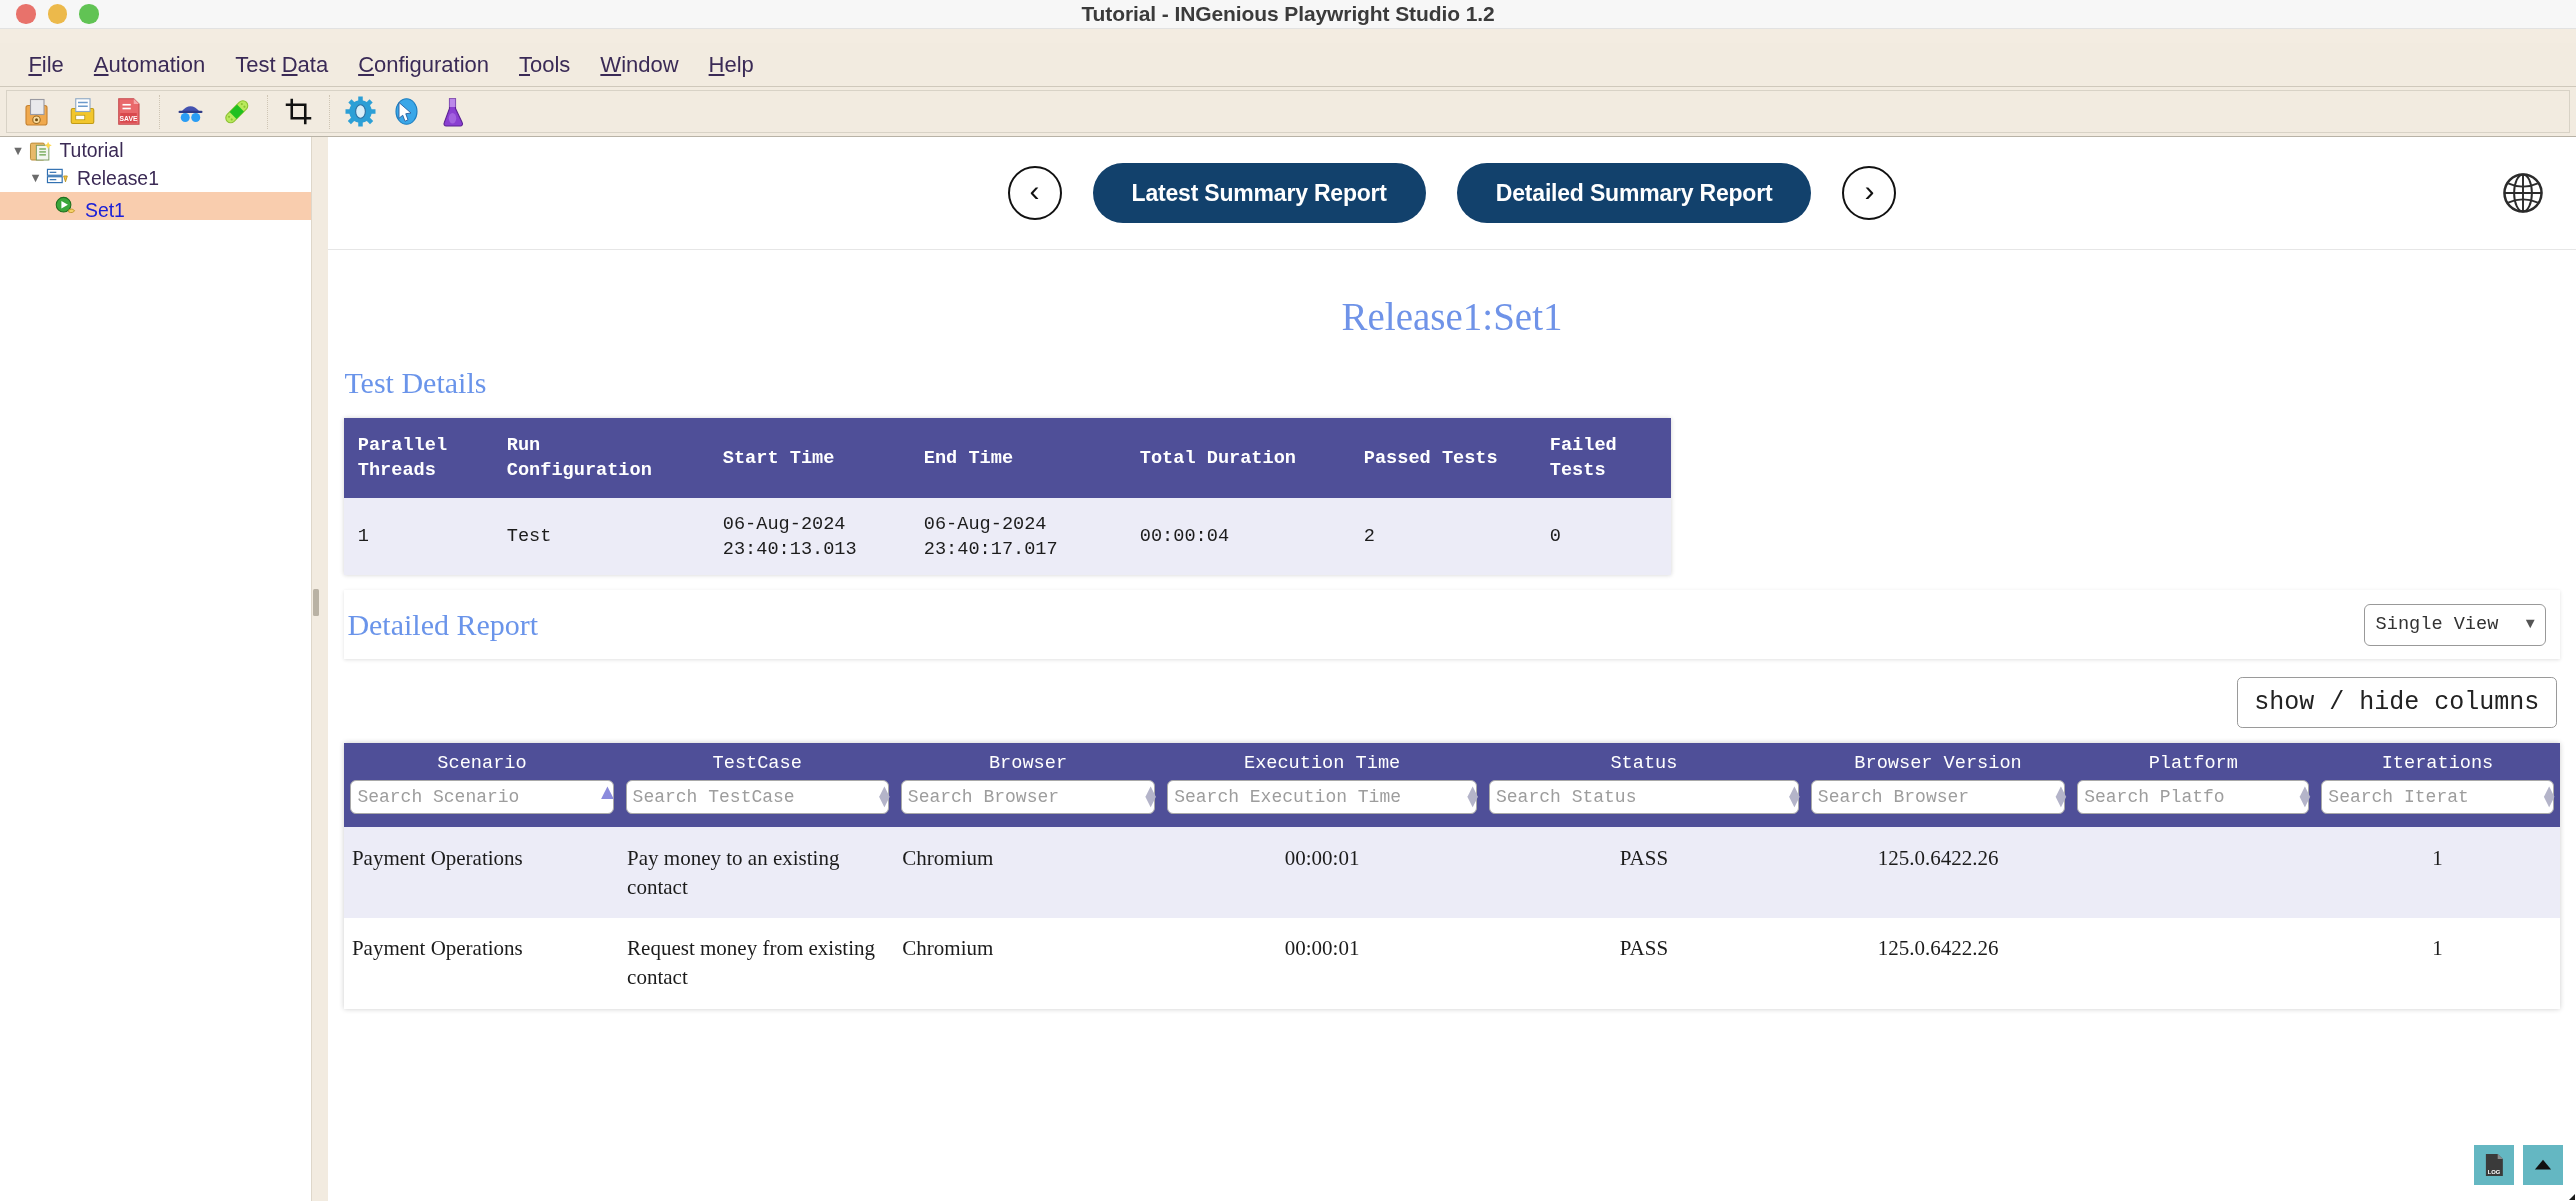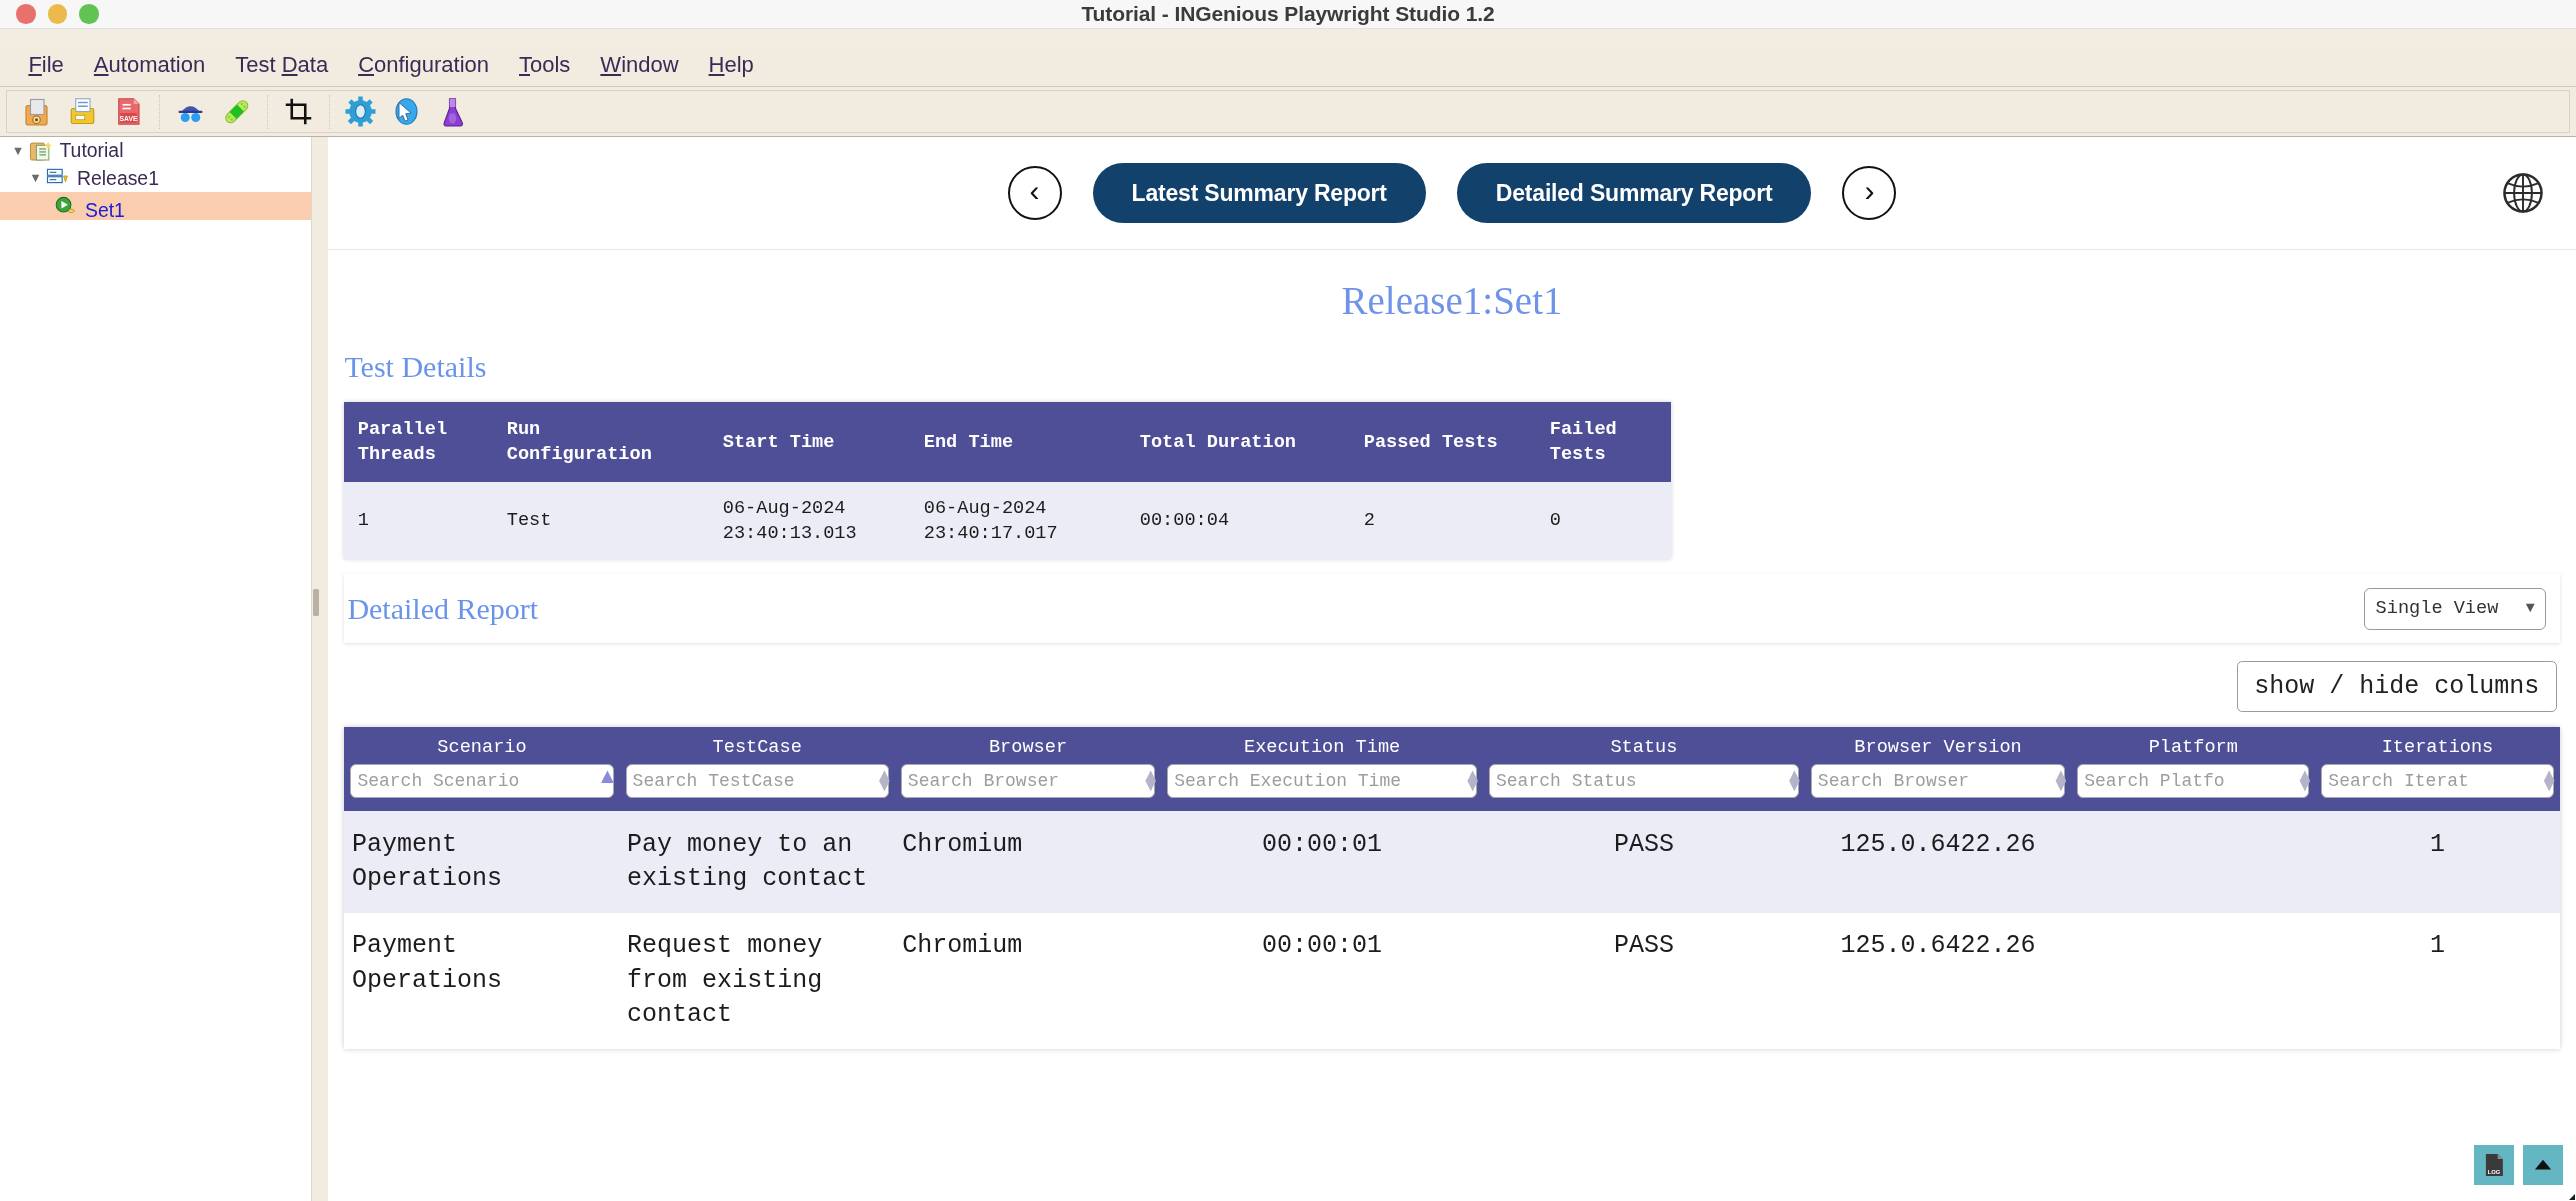--- a/index.html
+++ b/index.html
@@ -118,21 +118,21 @@
     letter-spacing: -0.2px;
   }
   .globe-btn {
     position: absolute; right: 27px; top: 50%; transform: translateY(-50%);
     width: 52px; height: 52px; display: flex; align-items: center;
     justify-content: center; cursor: pointer;
   }
 
   .page-title {
     text-align: center; font-family: "Liberation Serif", serif;
-    font-size: 39px; color: #6f93e8; margin-top: 28px;
+    font-size: 39px; color: #6f93e8; margin-top: 44px;
   }
 
   .section-title {
     font-family: "Liberation Serif", serif;
     font-size: 30px; color: #6a94ea;
     margin: 27px 0 0 16.4px;
   }
 
   
   .summary-wrap {
@@ -206,22 +206,22 @@
   .search-in::placeholder { color: #9d9d9d; }
   .sort-ind {
     position: absolute; right: 1.5px; top: 43px;
     display: flex; flex-direction: column; align-items: center;
     line-height: 0.58; cursor: pointer;
   }
   .sort-ind span { font-size: 18px; color: #b4b4c9; }
   .sort-ind.asc span.up { color: #8b8bdd; font-size: 21.6px; }
 
   .detail-wrap tbody td {
-    font-family: Liberation Mono, monospace;
-    font-size: 25px; color: #1c1c1c;
+    font-family: Liberation Serif, serif;
+    font-size: 21px; color: #1c1c1c;
     padding: 16.4px 7.5px; vertical-align: top; line-height: 1.38;
   }
   .detail-wrap tbody tr.alt td { background: #ececf7; }
   .detail-wrap tbody tr.plain td { background: #ffffff; }
   .tc-link { color: #5b8bdd; cursor: pointer; }
   .st-pass { color: #0f9b0f; font-size: 16.4px; }
   .ta-c { text-align: center; }
 
   
   .fab-row {

